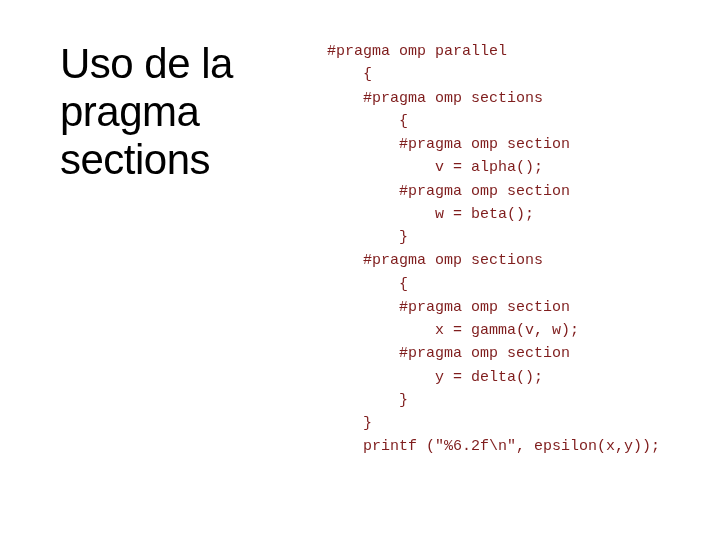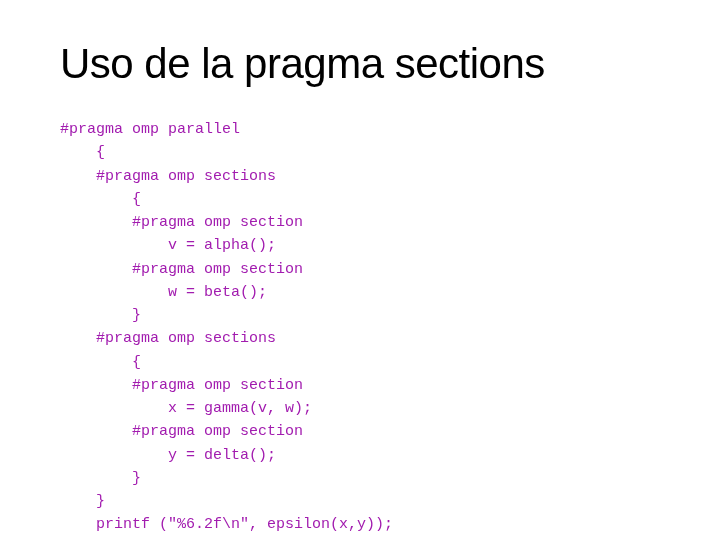--- a/index.html
+++ b/index.html
@@ -15,36 +15,36 @@
       font-family: Arial, Helvetica, sans-serif;
       overflow: hidden;
     }
 
     .slide-container {
       width: 720px;
       height: 540px;
       background: #ffffff;
       padding: 40px 60px;
       display: flex;
-      flex-direction: column;
+      flex-direction: row;
     }
 
     .slide-title {
       font-size: 42px;
       font-weight: normal;
       color: #000000;
       margin-bottom: 30px;
       letter-spacing: -0.5px;
     }
 
     .code-block {
       font-family: 'Courier New', Courier, monospace;
       font-size: 15px;
       line-height: 1.55;
-      color: #a21caf;
+      color: #7f1d1d;
       white-space: pre;
     }
   </style>
 </head>
 <body>
 
 <div class="slide-container">
   <h1 class="slide-title">Uso de la pragma sections</h1>
   <pre class="code-block">#pragma omp parallel
     {

